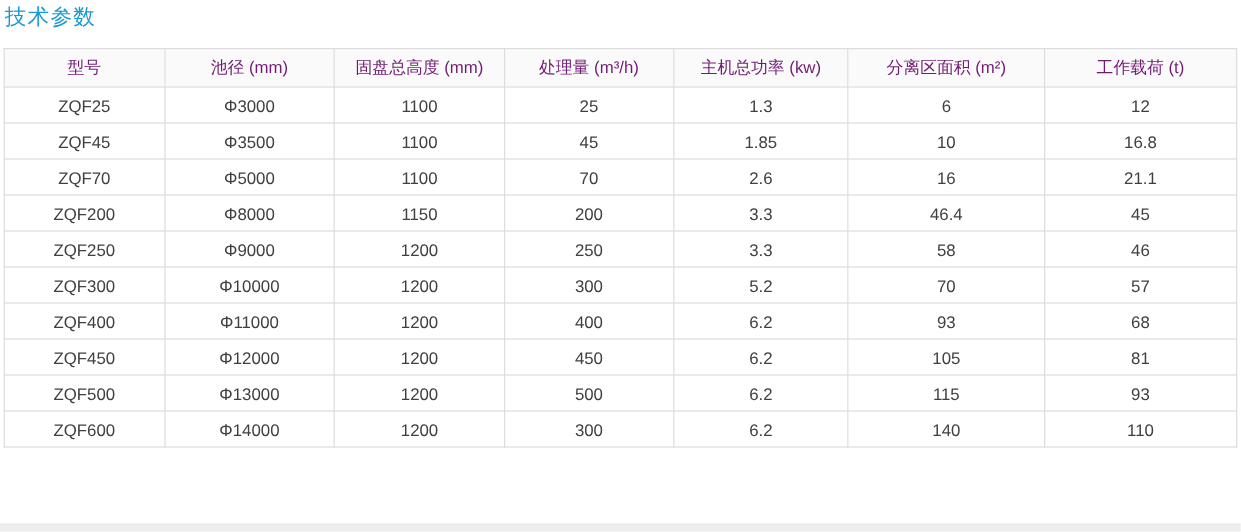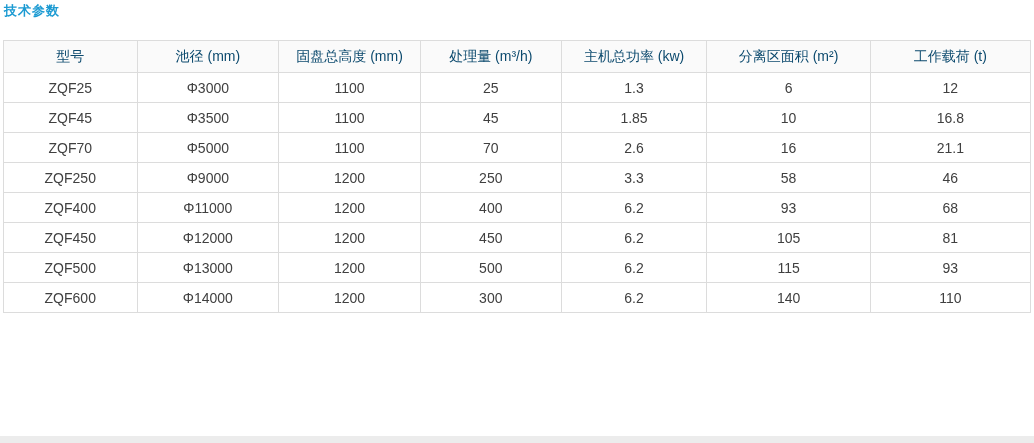--- a/index.html
+++ b/index.html
@@ -13,22 +13,22 @@
   .page {
     position: relative;
     width: 1034px;
     height: 443px;
     background: #ffffff;
   }
   .section-title {
     position: absolute;
     top: 2px;
     left: 4px;
-    font-size: 13px;
-    font-weight: bold;
+    font-size: 18px;
+    font-weight: normal;
     color: #1b9ad2;
     letter-spacing: 1px;
   }
   table.spec-table {
     position: absolute;
     top: 40px;
     left: 3px;
     width: 1028px;
     border-collapse: collapse;
     table-layout: fixed;
@@ -42,21 +42,21 @@
     font-size: 14px;
     color: #404040;
     padding: 0 4px;
     overflow: hidden;
     white-space: nowrap;
   }
   table.spec-table th {
     height: 32px;
     background: #fafafa;
     font-weight: normal;
-    color: #0c4a6e;
+    color: #701a75;
   }
   table.spec-table td {
     height: 30px;
     background: #ffffff;
   }
   .col-model  { width: 13.0%; }
   .col-diam   { width: 13.8%; }
   .col-height { width: 13.8%; }
   .col-cap    { width: 13.7%; }
   .col-power  { width: 14.2%; }
@@ -121,29 +121,47 @@
         <tr>
           <td>ZQF70</td>
           <td>Φ5000</td>
           <td>1100</td>
           <td>70</td>
           <td>2.6</td>
           <td>16</td>
           <td>21.1</td>
         </tr>
         <tr>
+          <td>ZQF200</td>
+          <td>Φ8000</td>
+          <td>1150</td>
+          <td>200</td>
+          <td>3.3</td>
+          <td>46.4</td>
+          <td>45</td>
+        </tr>
+        <tr>
           <td>ZQF250</td>
           <td>Φ9000</td>
           <td>1200</td>
           <td>250</td>
           <td>3.3</td>
           <td>58</td>
           <td>46</td>
         </tr>
         <tr>
+          <td>ZQF300</td>
+          <td>Φ10000</td>
+          <td>1200</td>
+          <td>300</td>
+          <td>5.2</td>
+          <td>70</td>
+          <td>57</td>
+        </tr>
+        <tr>
           <td>ZQF400</td>
           <td>Φ11000</td>
           <td>1200</td>
           <td>400</td>
           <td>6.2</td>
           <td>93</td>
           <td>68</td>
         </tr>
         <tr>
           <td>ZQF450</td>

